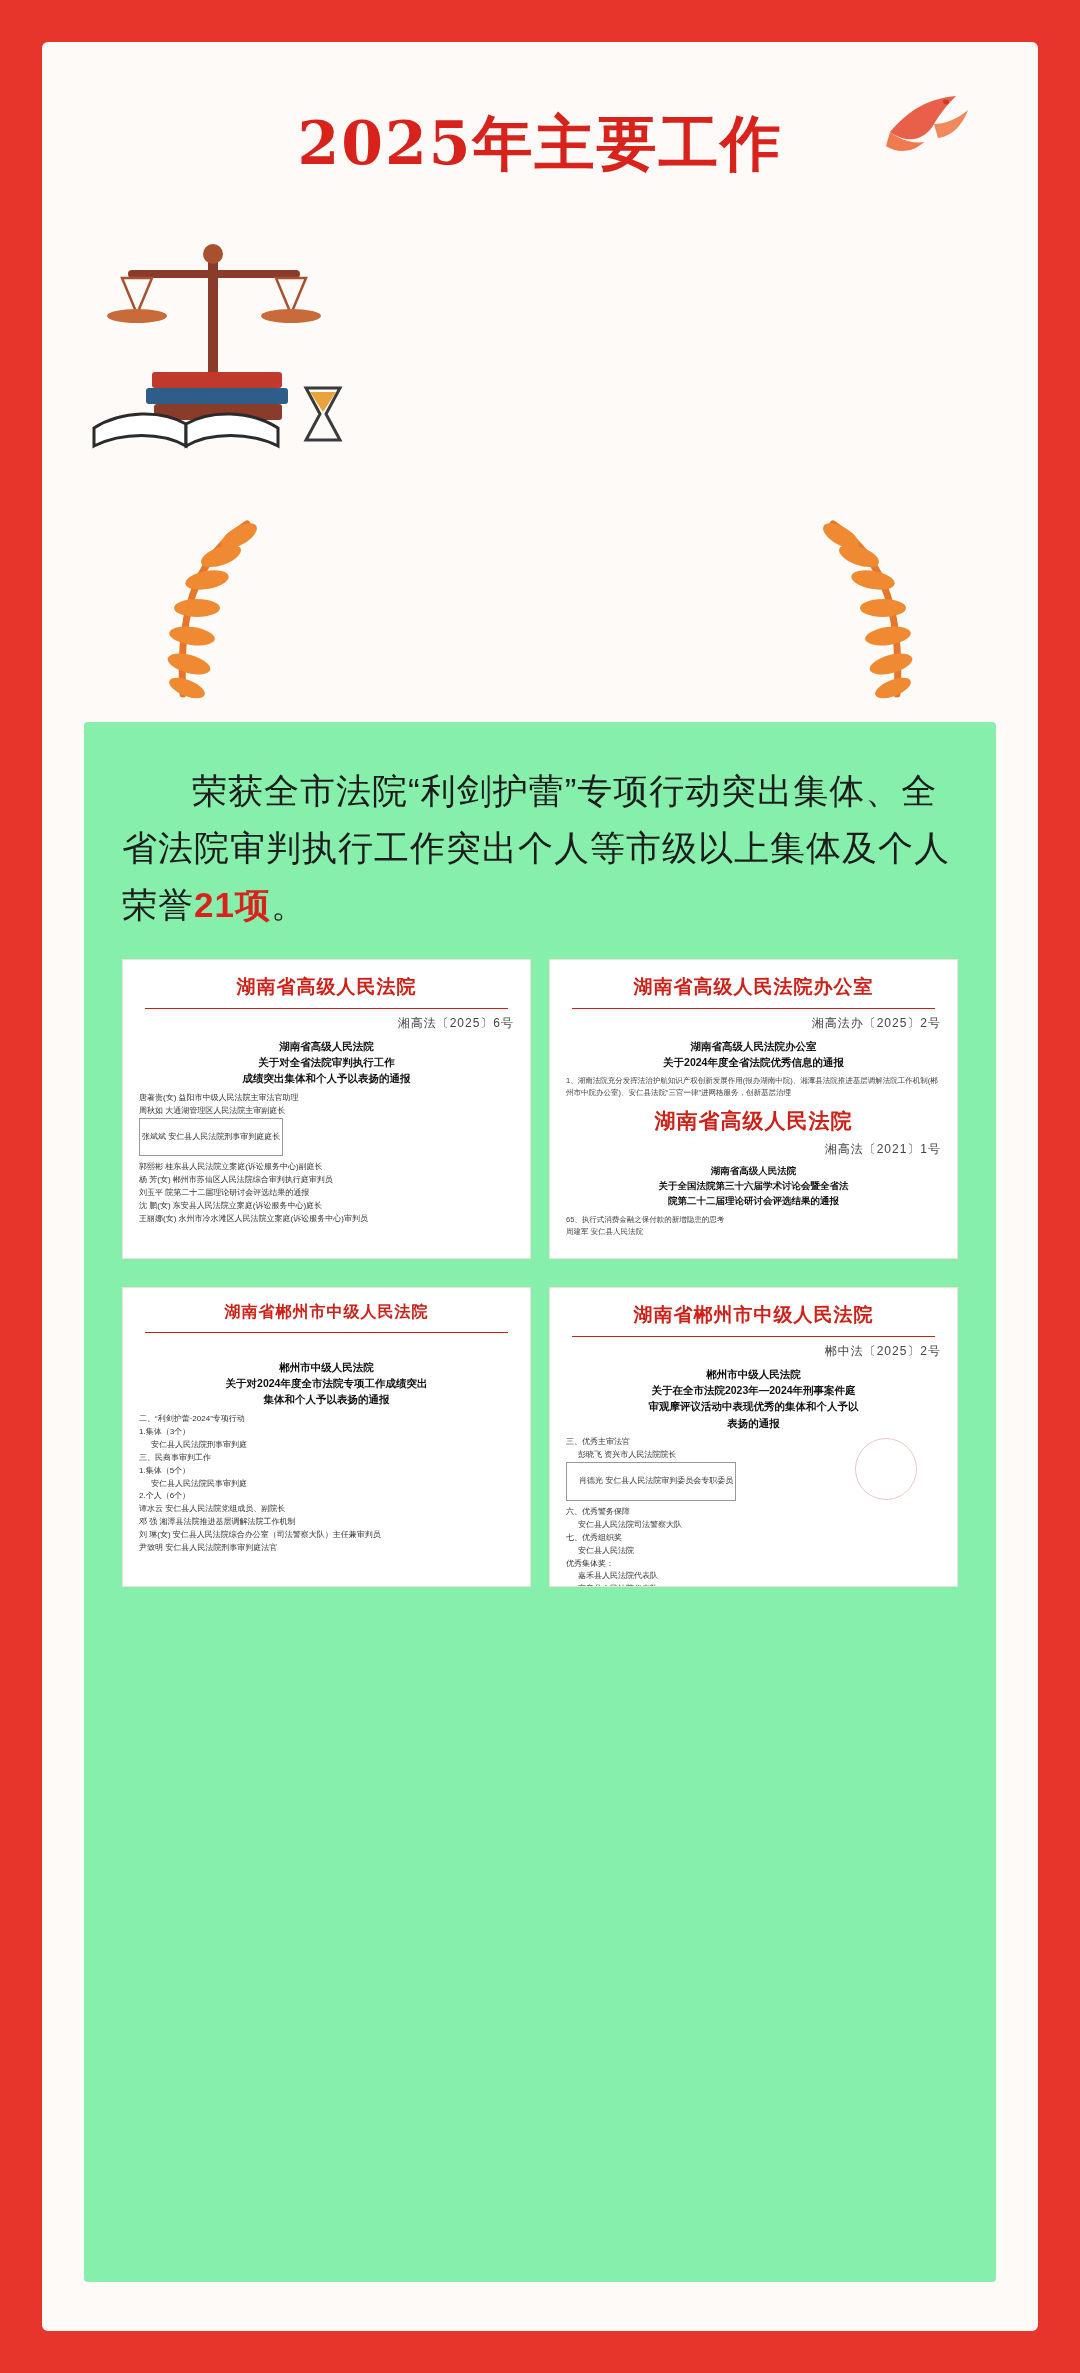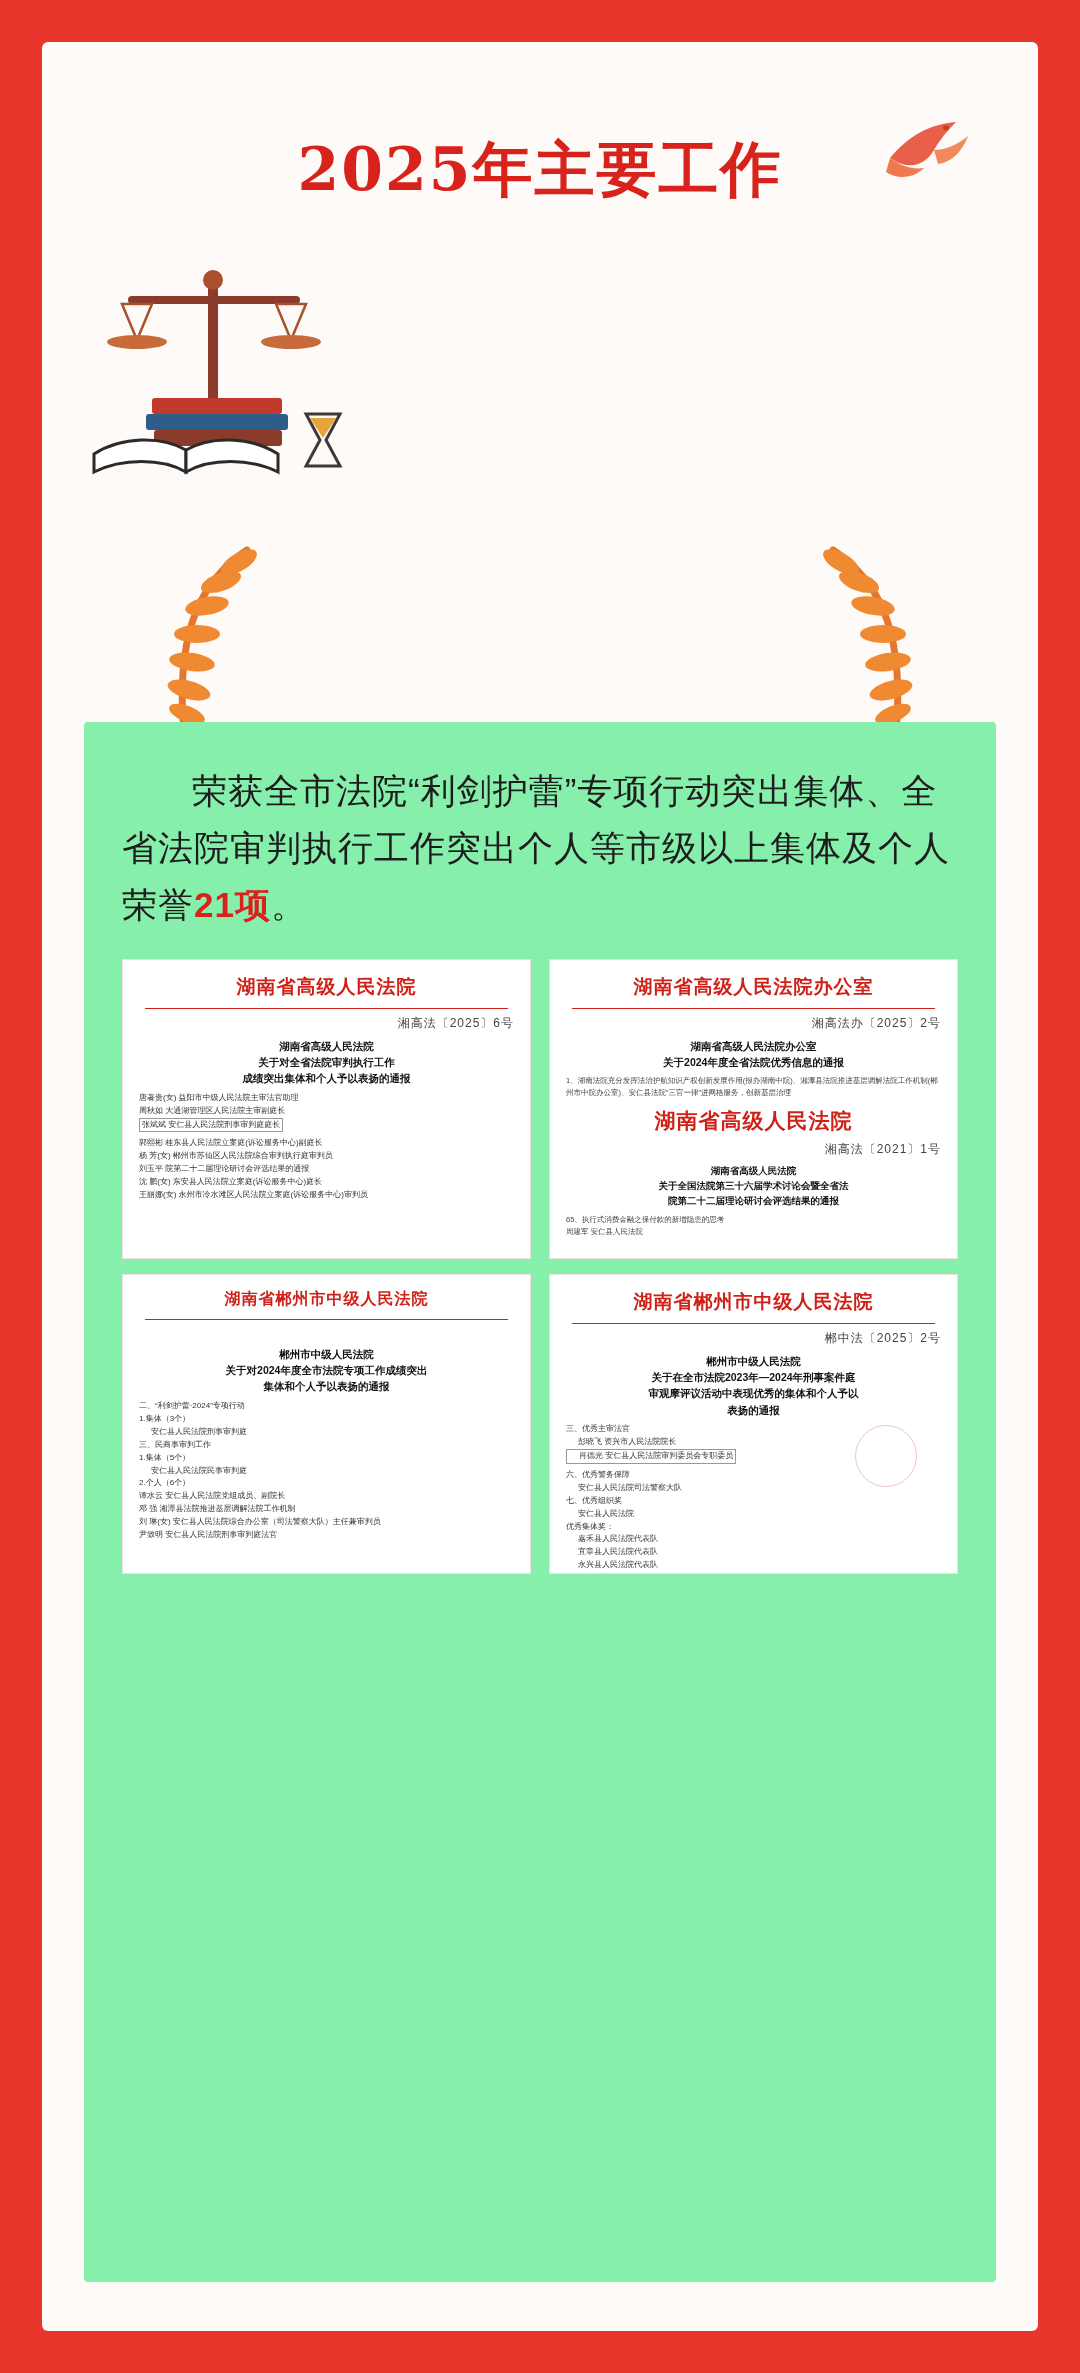--- a/index.html
+++ b/index.html
@@ -16,21 +16,20 @@
     left: 42px;
     width: 996px;
     height: 2289px;
     background: #fdfaf7;
     border-radius: 6px;
   }
   
   .title-row {
     position: relative;
     height: 180px;
-    margin-top: 26px;
   }
   .main-title {
     position: absolute;
     left: 0; right: 0;
     top: 62px;
     text-align: center;
     font-family: "DejaVu Serif", "Liberation Serif", serif;
     font-weight: bold;
     font-size: 60px;
     color: #d8231c;
@@ -118,21 +117,21 @@
   }
   .honor-text .hl {
     color: #d8231c;
     font-weight: bold;
   }
   
   .doc-grid {
     margin-top: 26px;
     display: grid;
     grid-template-columns: 1fr 1fr;
-    gap: 15px 18px;
+    gap: 28px 18px;
   }
   .doc {
     background: #ffffff;
     border: 1px solid #f0ded9;
     height: 300px;
     padding: 14px 16px;
     overflow: hidden;
     position: relative;
   }
   .doc-title {
@@ -166,21 +165,21 @@
   }
   .doc-body {
     font-size: 8px;
     color: #333;
     line-height: 1.62;
   }
   .doc-body .row { white-space: nowrap; overflow: hidden; }
   .doc-body .boxed {
     display: inline-block;
     border: 1px solid #999;
-    padding: 0 2px;
+    padding: 12px 2px;
   }
   .doc-body .indent { padding-left: 12px; }
   .doc-inner-title {
     text-align: center;
     color: #cf2118;
     font-family: "DejaVu Serif", "Liberation Serif", serif;
     font-weight: bold;
     font-size: 21px;
     margin: 8px 0 6px 0;
     letter-spacing: 1px;

